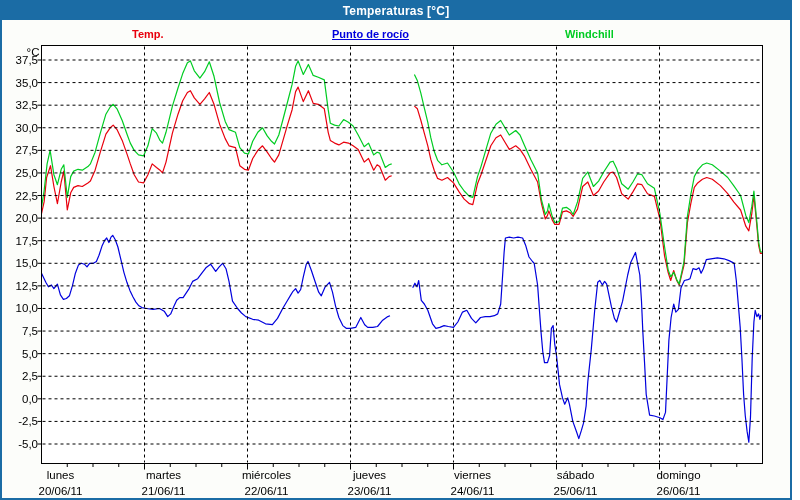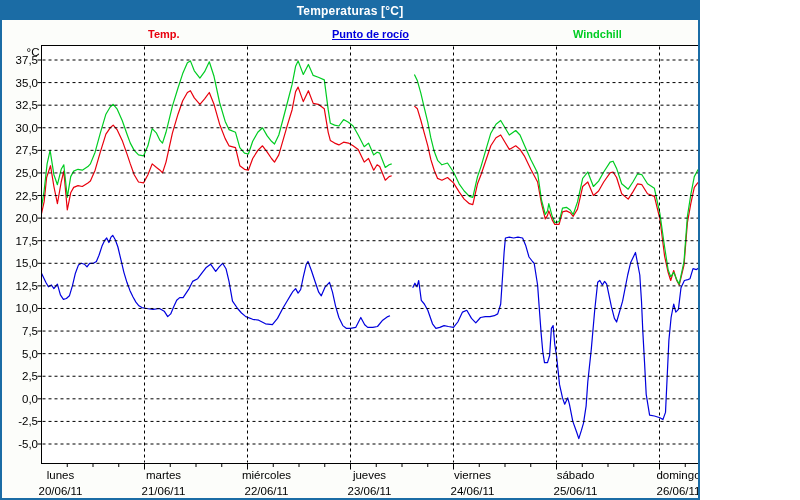--- a/index.html
+++ b/index.html
@@ -1,31 +1,31 @@
 <!DOCTYPE html>
 <html><head>
 <meta charset="utf-8">
 <style>
   html,body{margin:0;padding:0;}
   body{font-family:"Liberation Sans","DejaVu Sans",sans-serif;}
   .window{
-    position:relative;width:700px;height:500px;box-sizing:border-box;
+    position:relative;width:792px;height:500px;box-sizing:border-box;
     background:#fcfdfa;border:2px solid #1b6ca5;overflow:hidden;
   }
   .titlebar{
     position:absolute;left:0;top:0;width:100%;height:18px;
     background:#1b6ca5;color:#ffffff;font-size:12px;font-weight:bold;
     text-align:center;line-height:18px;letter-spacing:0.2px;
   }
   .legend{
     position:absolute;top:26px;font-size:11px;font-weight:bold;white-space:nowrap;
   }
-  #legend-temp{left:146px;}
+  #legend-temp{left:130px;}
   #legend-dew{left:330px;text-decoration:underline;}
-  #legend-wind{left:563px;margin-left:8px;}
+  #legend-wind{left:563px;}
   svg{position:absolute;left:0;top:0;}
 </style>
 </head>
 <body>
 
 <div class="window">
   <div class="titlebar">
     <span>Temperaturas [°C]</span>
   </div>
   <span class="legend" id="legend-temp" style="color: rgb(232, 0, 13);">Temp.</span>

